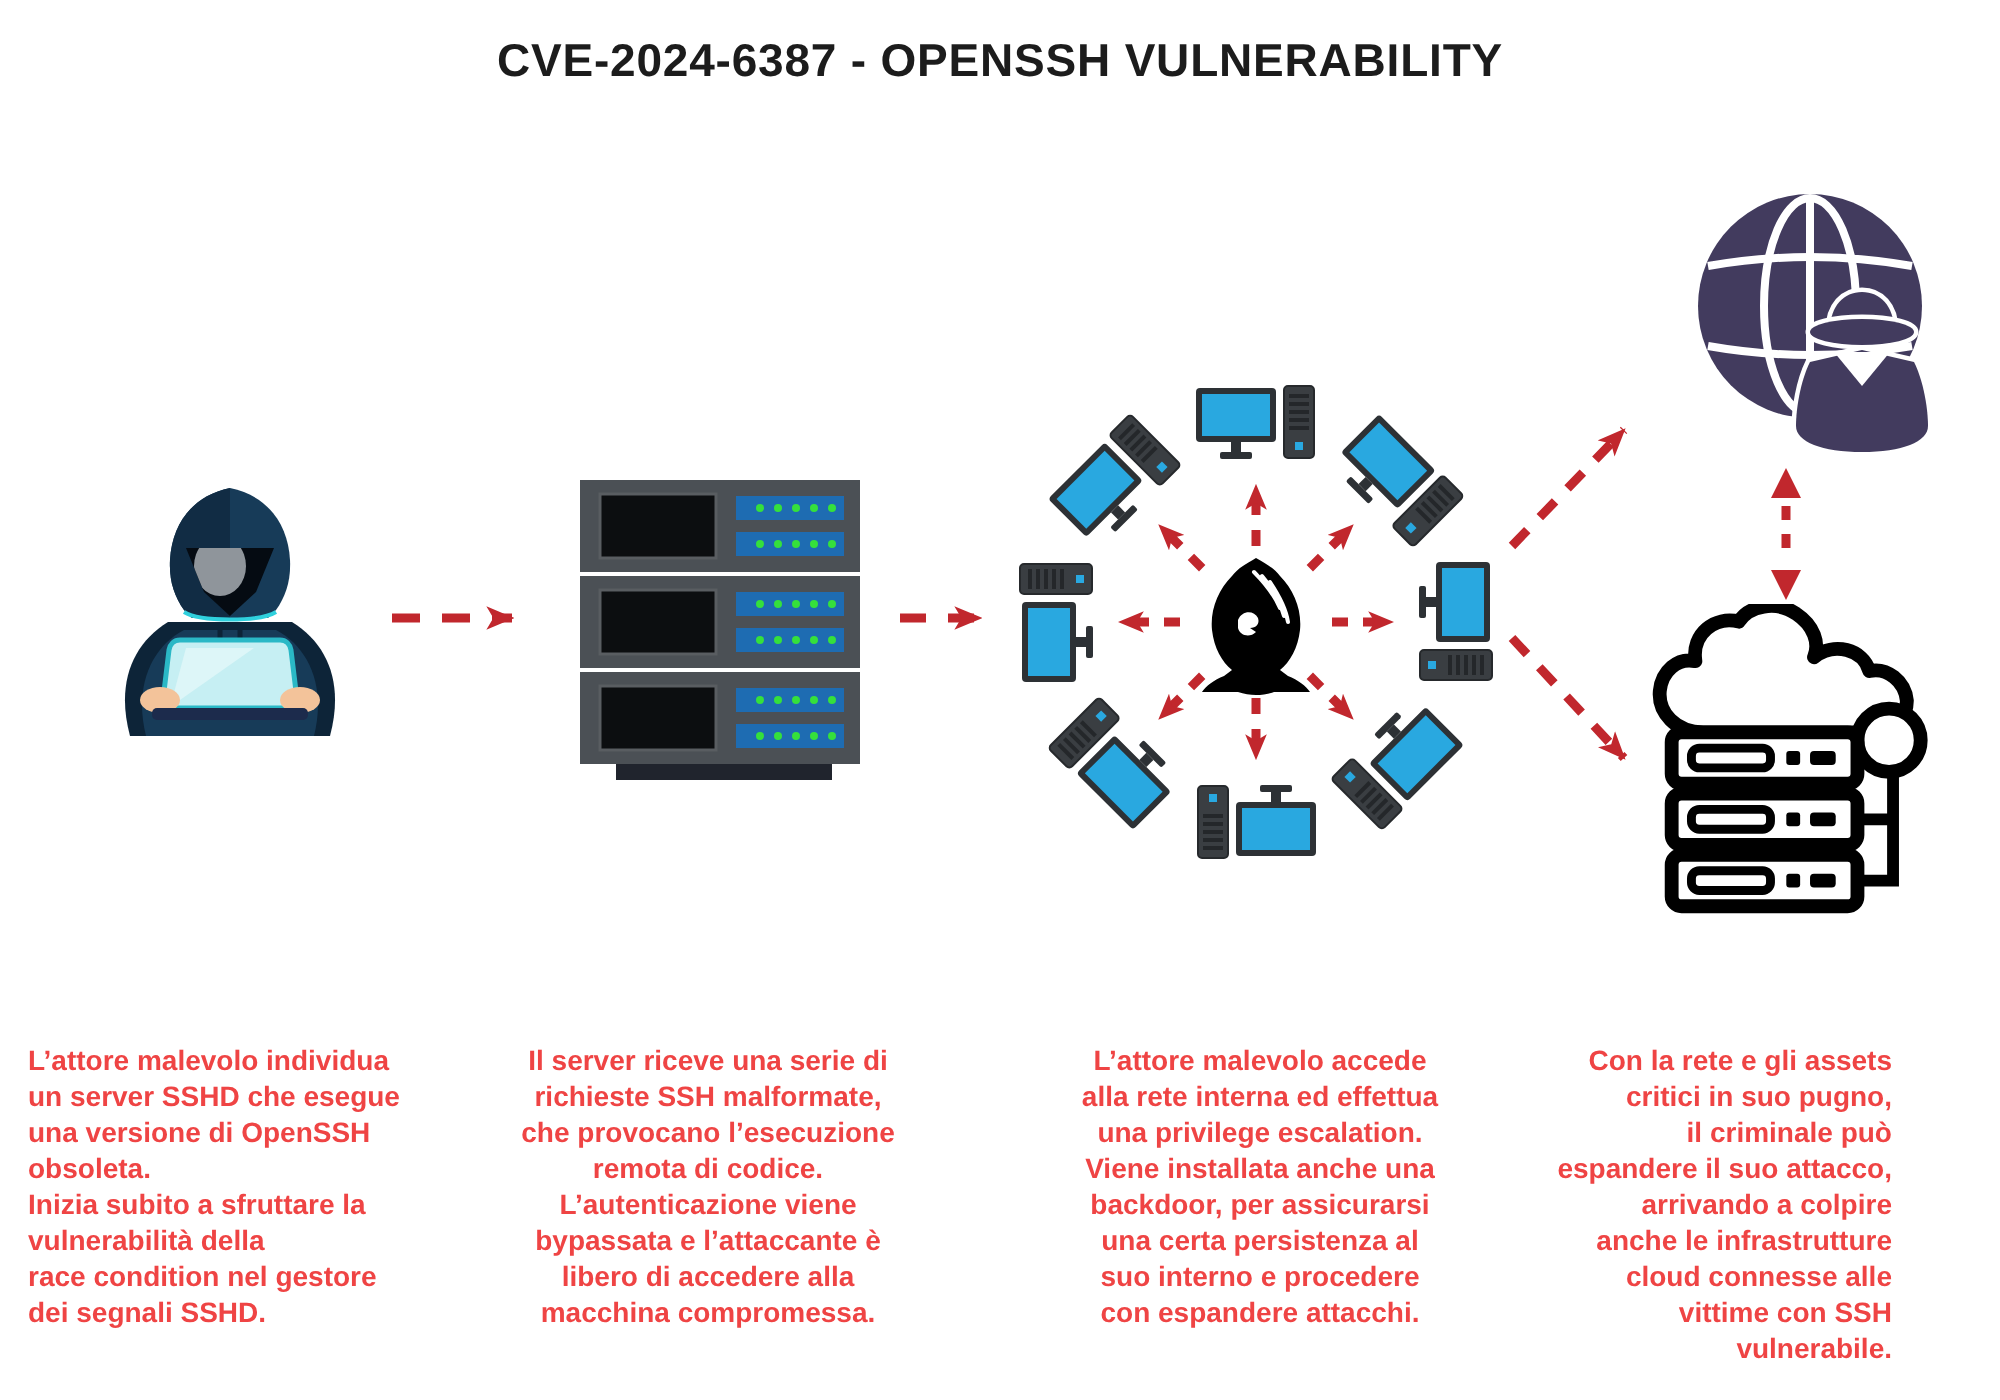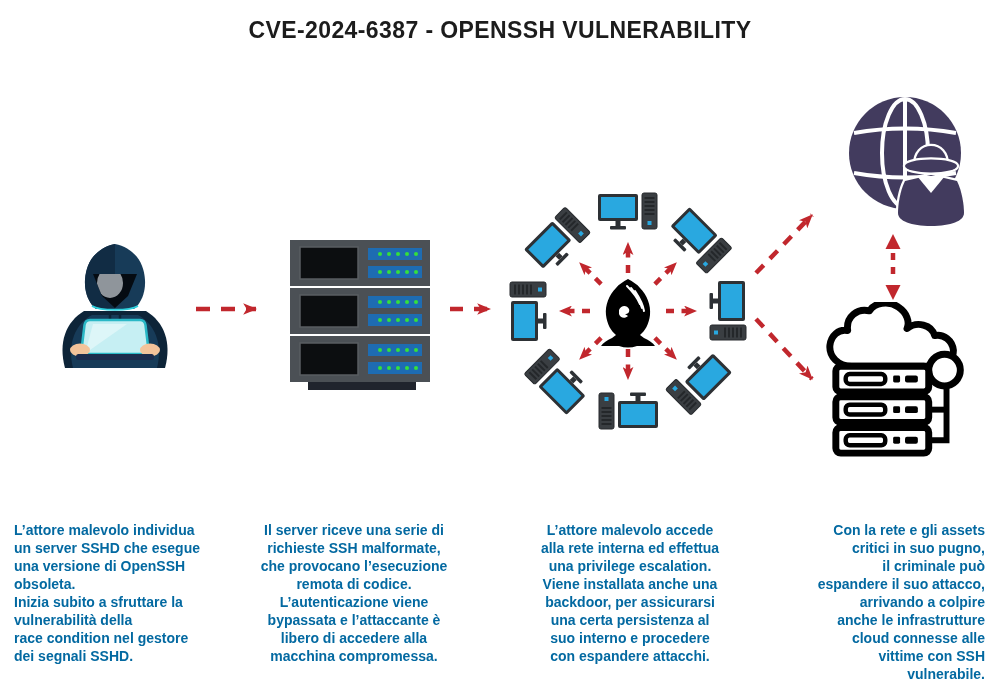--- a/index.html
+++ b/index.html
@@ -23,21 +23,21 @@
     color: #1c1c1c;
   }
   .fig { position: absolute; }
   .desc {
     position: absolute;
     top: 521px;
     width: 230px;
     font-size: 14px;
     line-height: 18px;
     font-weight: 700;
-    color: #0369a1;
+    color: #ef4444;
     white-space: pre-line;
   }
   .desc.left   { text-align: left; }
   .desc.center { text-align: center; }
   .desc.right  { text-align: right; }
 </style>
 </head>
 <body>
 
 <div class="canvas">
@@ -269,21 +269,21 @@
 libero di accedere alla
 macchina compromessa.</div>
   <div class="desc center" style="left:515px;">L’attore malevolo accede
 alla rete interna ed effettua
 una privilege escalation.
 Viene installata anche una
 backdoor, per assicurarsi
 una certa persistenza al
 suo interno e procedere
 con espandere attacchi.</div>
-  <div class="desc right" style="left:755px;">Con la rete e gli assets
+  <div class="desc right" style="left:716px;">Con la rete e gli assets
 critici in suo pugno,
 il criminale può
 espandere il suo attacco,
 arrivando a colpire
 anche le infrastrutture
 cloud connesse alle
 vittime con SSH
 vulnerabile.</div>
 
 </div>

